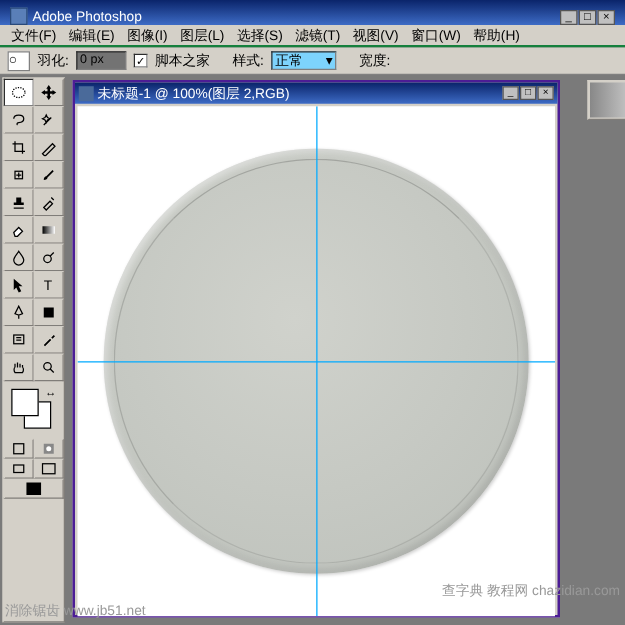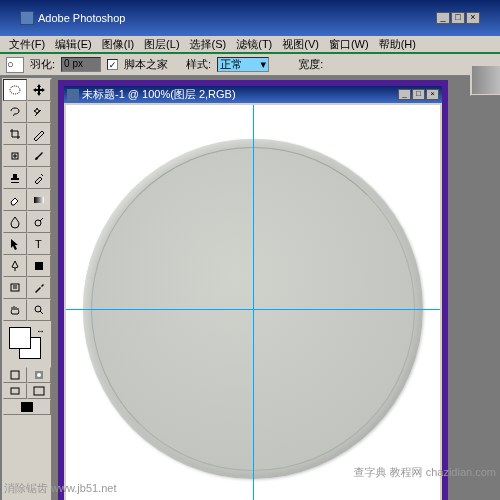--- a/index.html
+++ b/index.html
@@ -1,17 +1,17 @@
 <!DOCTYPE html>
 <html><head>
 <meta charset="utf-8">
 <style>
 *{box-sizing:border-box;margin:0;padding:0;font-family:"SimSun","Arial",sans-serif;font-size:11px}
 body{background:#333;width:500px;height:500px;overflow:hidden;position:relative}
-.titlebar{background:linear-gradient(#0a246a,#3d6bc5);height:36px;display:flex;align-items:center;padding:0 20px;color:#fff}
+.titlebar{background:linear-gradient(#0a246a,#3d6bc5);height:20px;display:flex;align-items:flex-end;padding:0 8px;color:#fff}
 .titlebar-icon{width:14px;height:14px;background:#5a7fb8;border:1px solid #2a4a7a;margin-right:4px}
 .win-btns{margin-left:auto;display:flex;gap:1px}
 .win-btn{width:14px;height:12px;background:#c0c0c0;border:1px solid #555;font-size:9px;line-height:8px;text-align:center;color:#000}
 .menubar{background:#d4d0c8;height:18px;display:flex;align-items:center;padding:0 4px;border-bottom:2px solid #15803d}
 .menu-item{padding:0 5px;color:#000;cursor:default}
 .optbar{background:#d4d0c8;height:22px;display:flex;align-items:center;padding:0 6px;gap:6px;border-bottom:1px solid #808080;color:#000}
 .opt-sel{width:18px;height:16px;border:1px solid #808080;background:#fff;display:inline-block}
 .opt-input{width:40px;height:15px;border:1px inset #808080;background:#737373;padding:0 2px;font-size:10px}
 .opt-check{width:11px;height:11px;border:1px inset #808080;background:#fff;display:inline-flex;align-items:center;justify-content:center;font-size:9px}
 .opt-dd{width:52px;height:15px;border:1px inset #808080;background:#7dd3fc;padding:0 2px;font-size:10px;display:flex;align-items:center}
@@ -22,21 +22,21 @@
 .tool.active{border:1px inset #808080;background:#fff}
 .tool svg{width:14px;height:14px}
 .colorbox{height:38px;position:relative;margin:4px 2px}
 .fg{width:22px;height:22px;background:#fff;border:1px solid #000;position:absolute;top:2px;left:4px;z-index:2}
 .bg{width:22px;height:22px;background:#fff;border:1px solid #000;position:absolute;top:12px;left:14px}
 .swap{position:absolute;top:0;right:4px;font-size:9px}
 .mode-row{display:flex}
 .mode{width:24px;height:16px;border:1px outset #d4d0c8;display:flex;align-items:center;justify-content:center}
 .mode svg{width:12px;height:12px}
 .canvas-area{flex:1;padding:4px;position:relative}
-.docwin{width:390px;height:430px;background:#d4d0c8;border:6px solid #4c1d95;position:relative}
+.docwin{width:390px;height:430px;background:#d4d0c8;border:2px solid #4c1d95;position:relative}
 .doc-title{background:linear-gradient(#0a246a,#3d6bc5);height:17px;display:flex;align-items:center;padding:0 3px;color:#fff;font-size:10px}
 .doc-icon{width:12px;height:12px;background:#4a6a9a;margin-right:3px}
 .doc-btns{margin-left:auto;display:flex;gap:1px}
 .doc-btn{width:13px;height:11px;background:#c0c0c0;border:1px solid #555;font-size:8px;line-height:8px;text-align:center;color:#000}
 .canvas{background:#fff;margin:2px;height:408px;position:relative;overflow:hidden}
 .guide-v{position:absolute;width:1px;height:100%;background:#0af;left:50%}
 .guide-h{position:absolute;height:1px;width:100%;background:#0af;top:50%}
 .circle{position:absolute;width:340px;height:340px;border-radius:50%;background:radial-gradient(circle at 45% 40%,#d0d2cc,#bcc0ba);left:50%;top:50%;transform:translate(-50%,-50%);box-shadow:inset -2px -2px 8px rgba(0,0,0,0.15),inset 2px 2px 6px rgba(255,255,255,0.6),1px 1px 3px rgba(0,0,0,0.2)}
 .circle::before{content:"";position:absolute;inset:8px;border-radius:50%;border:1px solid rgba(0,0,0,0.1);border-top-color:rgba(0,0,0,0.18);border-left-color:rgba(0,0,0,0.15)}
 .nav{position:absolute;top:64px;right:-18px;width:48px;height:32px;background:#d4d0c8;border:1px outset #d4d0c8;overflow:hidden}
@@ -73,21 +73,21 @@
   <span class="opt-sel">○</span>
   <span>羽化:</span>
   <span class="opt-input">0 px</span>
   <span class="opt-check">✓</span>
   <span>脚本之家</span>
   <span style="margin-left:12px">样式:</span>
   <span class="opt-dd">
       <span>正常</span>
       <span style="margin-left:auto">▾</span>
     </span>
-  <span style="margin-left:23px">宽度:</span>
+  <span style="margin-left:12px">宽度:</span>
 </div>
 
 <div class="workspace">
   <div class="toolbox">
     <div class="tool-row">
         <div class="tool active">
           <svg viewBox="0 0 14 14">
             <ellipse cx="7" cy="7" rx="5" ry="4" fill="none" stroke="#000" stroke-dasharray="1 1"></ellipse>
           </svg>
         </div>

